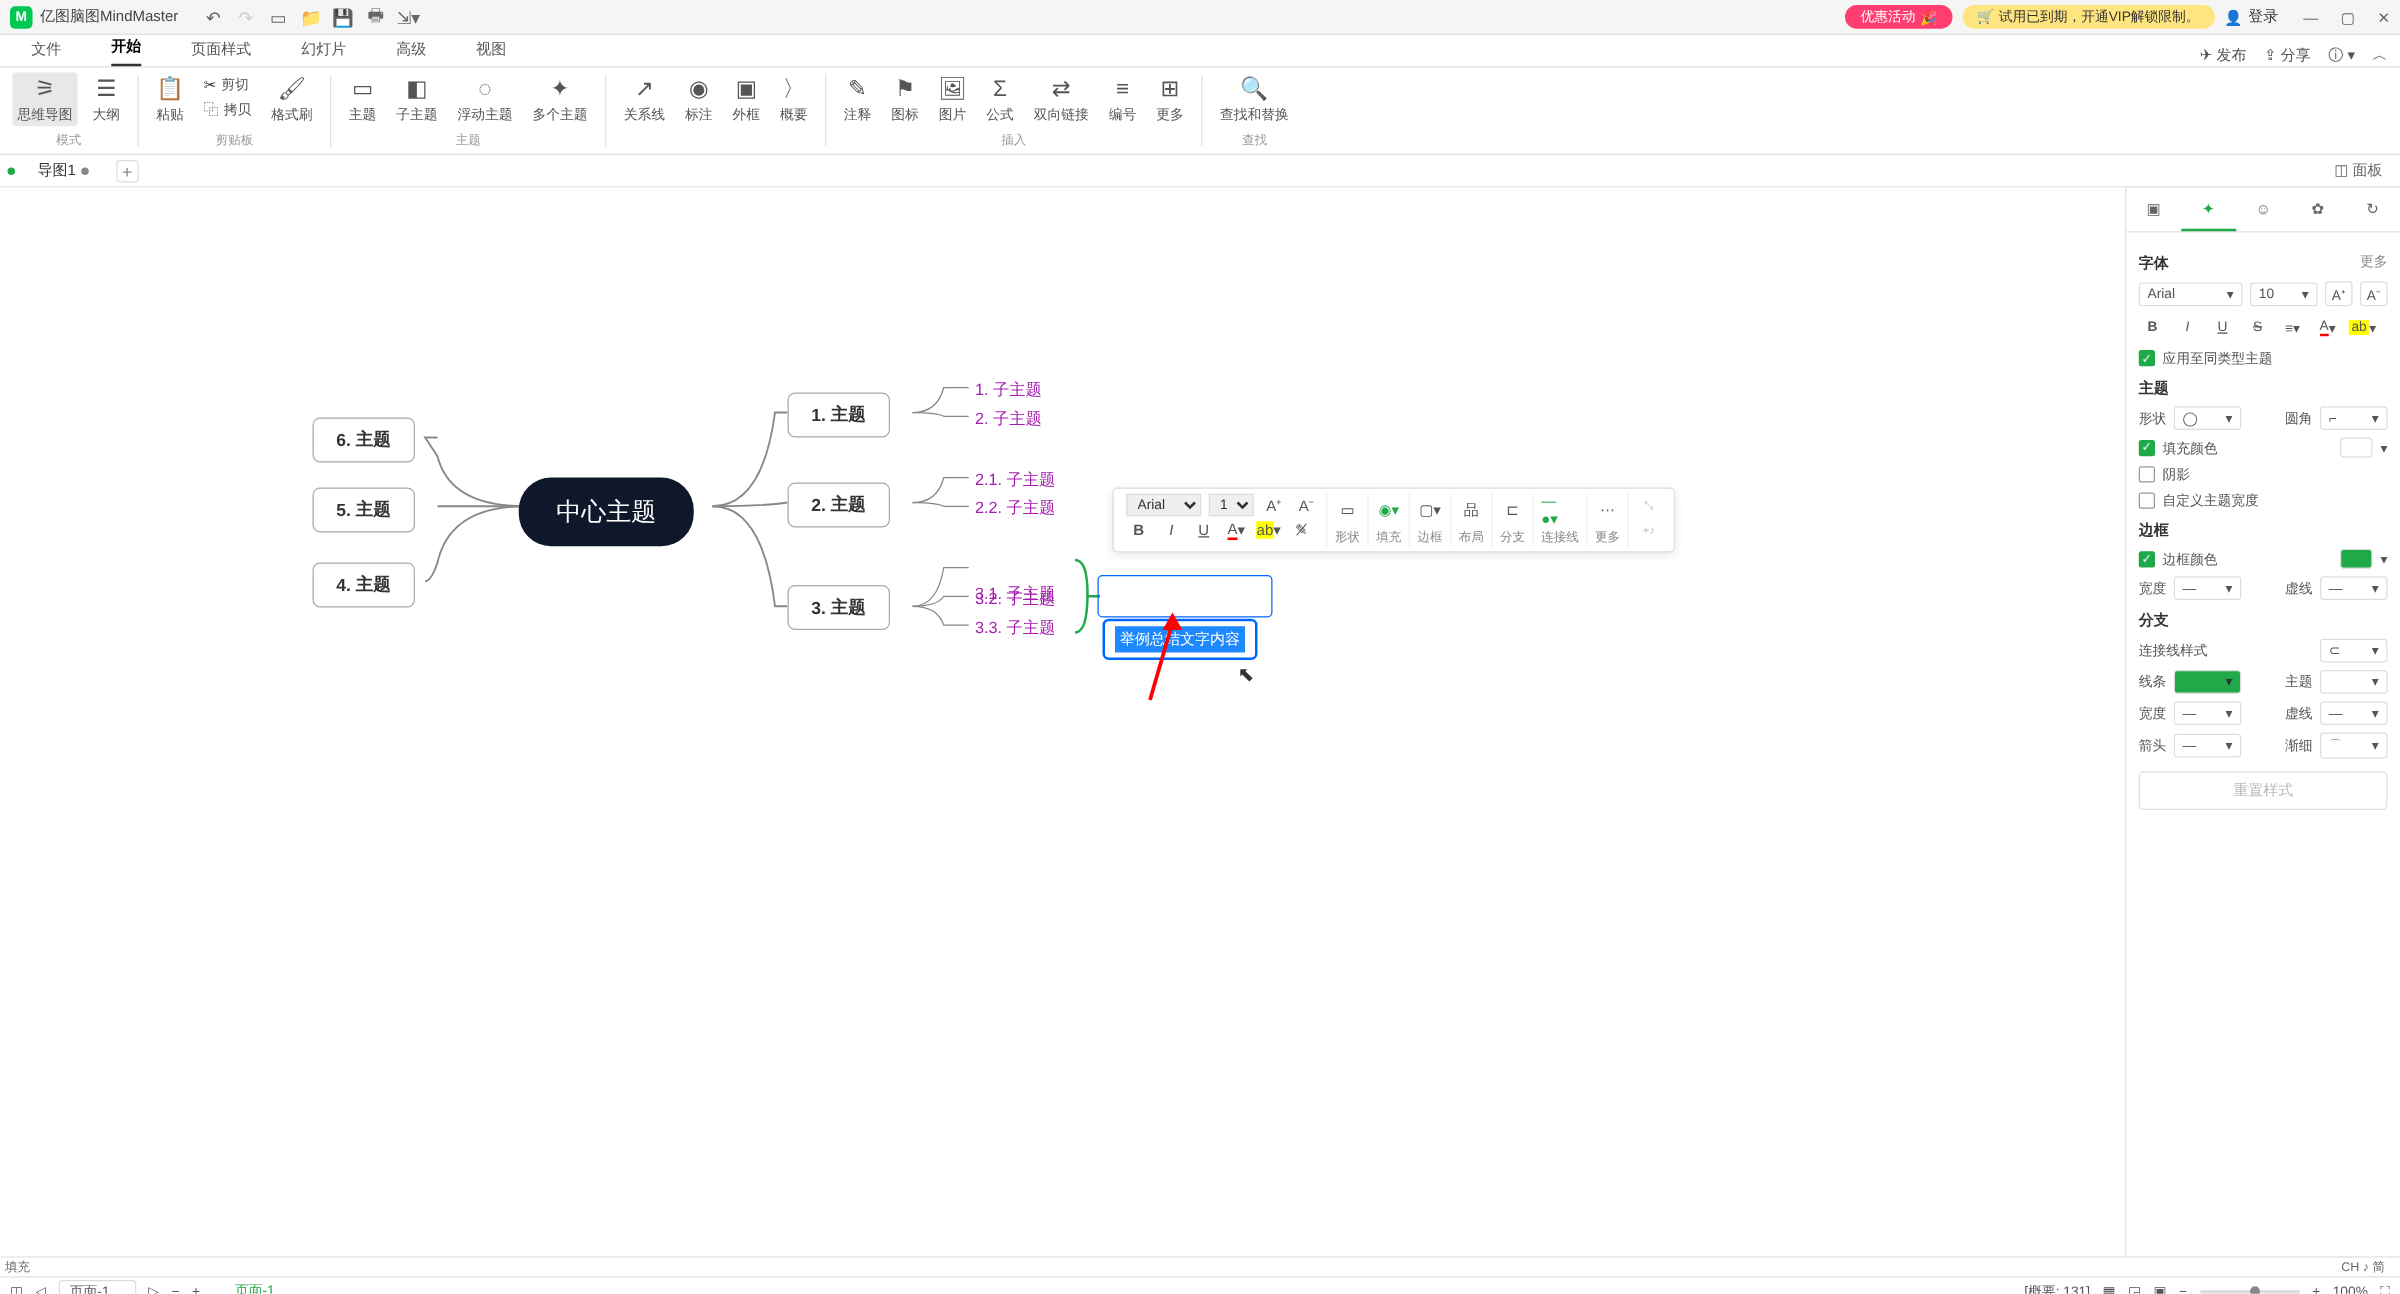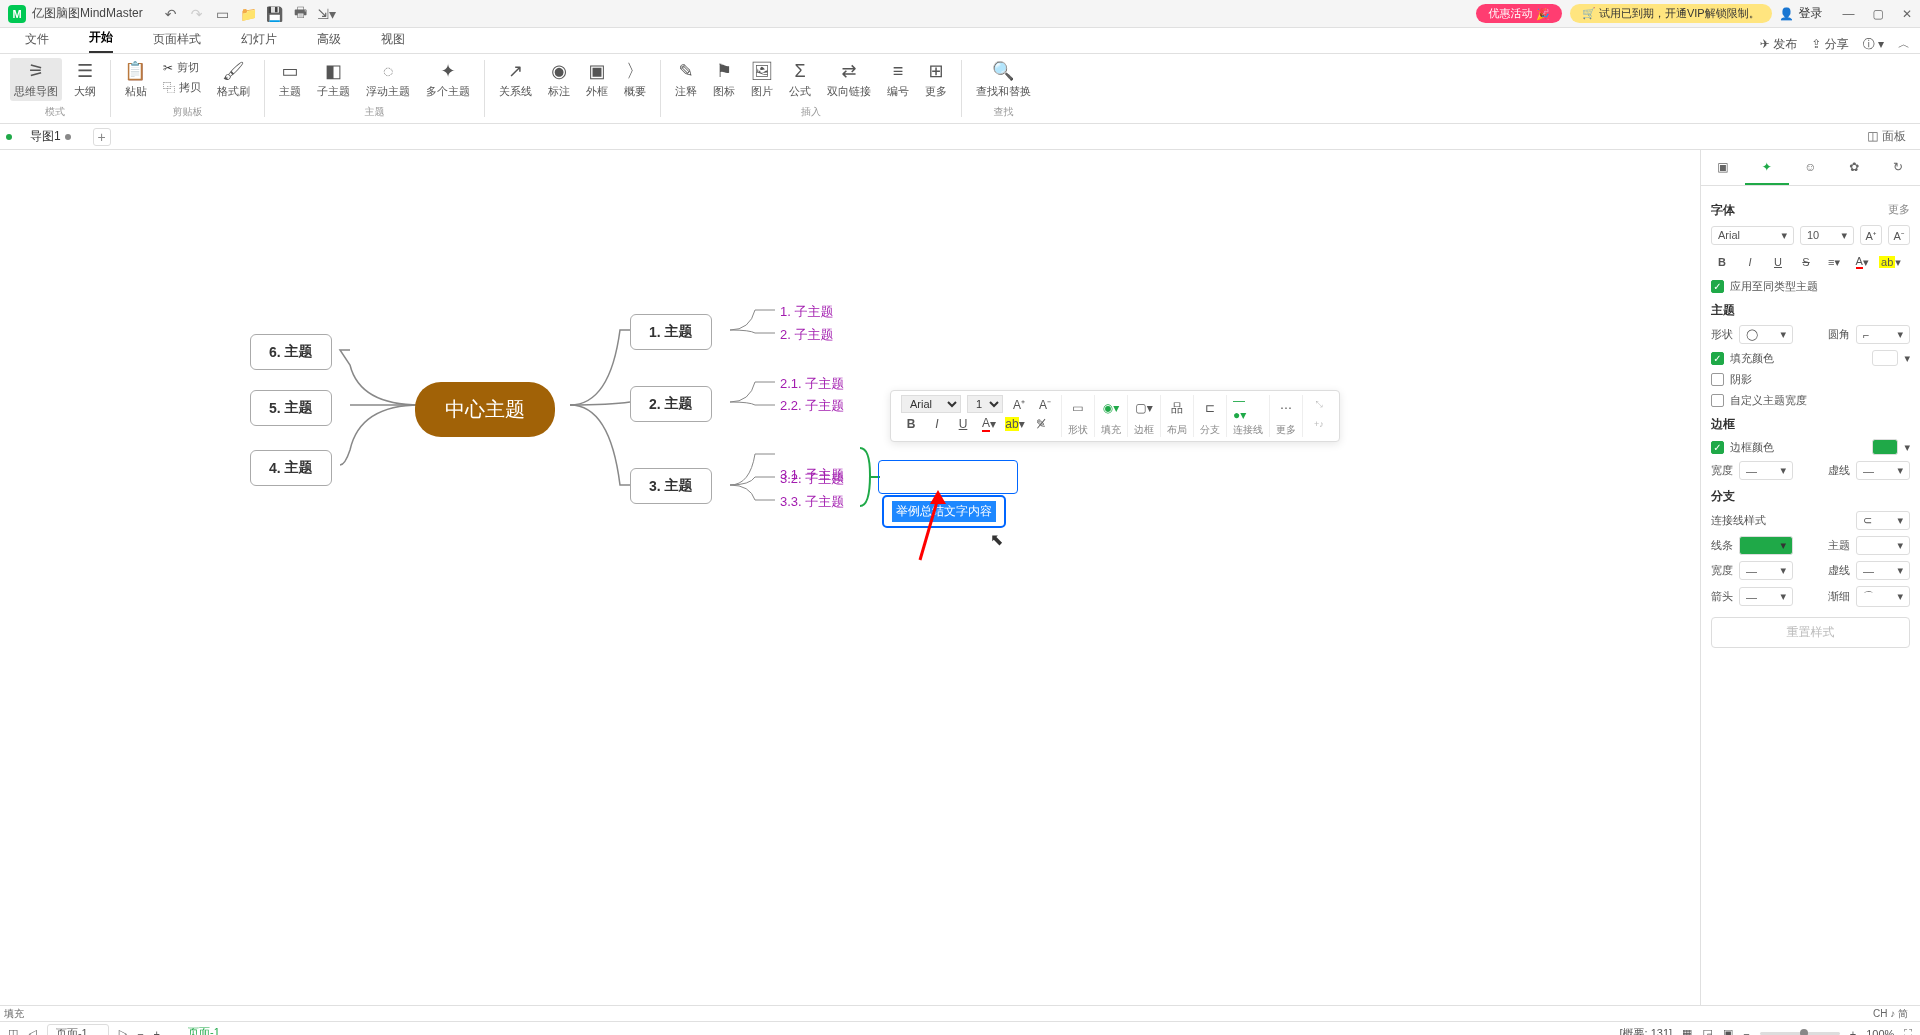--- a/index.html
+++ b/index.html
@@ -40,21 +40,21 @@
 .dot { width:6px; height:6px; background:#888; border-radius:50%; }
 .addtab { width:18px; height:18px; display:flex; align-items:center; justify-content:center; color:#888; cursor:pointer; font-size:14px; border:1px solid #ddd; border-radius:3px; margin-left:8px; }
 .doctabs-right { margin-left:auto; display:flex; align-items:center; gap:8px; color:#666; font-size:12px; padding-right:8px;justify-content:center;}
 
 
 .main { display:flex; height:855px; }
 .canvas { flex:1; position:relative; background:#fff; overflow:hidden; }
 
 
 .node { position:absolute; border:1px solid #aaa; border-radius:6px; padding:8px 18px; background:#fff; font-size:14px; color:#333; display:flex; align-items:center; justify-content:center; }
-.node.central { background:#a16207; color:#fff; border:none; border-radius:26px; font-size:20px; padding:14px 30px; }
+.node.central { background:#0f172a; color:#fff; border:none; border-radius:26px; font-size:20px; padding:14px 30px; }
 .node.main-topic { font-weight:bold; }
 .subtext { position:absolute; font-size:13px; color:#a21caf; }
 
 
 .summary-node { position:absolute; border:2px solid #0066ff; border-radius:5px; padding:4px 8px; background:#fff;margin-top:31px; }
 .summary-inner { background:#1e88ff; color:#fff; padding:2px 4px; font-size:12px; }
 .summary-outer-frame { position:absolute; border:1px solid #0066ff; border-radius:4px; }
 
 
 .ftoolbar { position:absolute; background:#fff; border:1px solid #ddd; border-radius:4px; box-shadow:0 2px 8px rgba(0,0,0,0.1); display:flex; padding:4px; }

